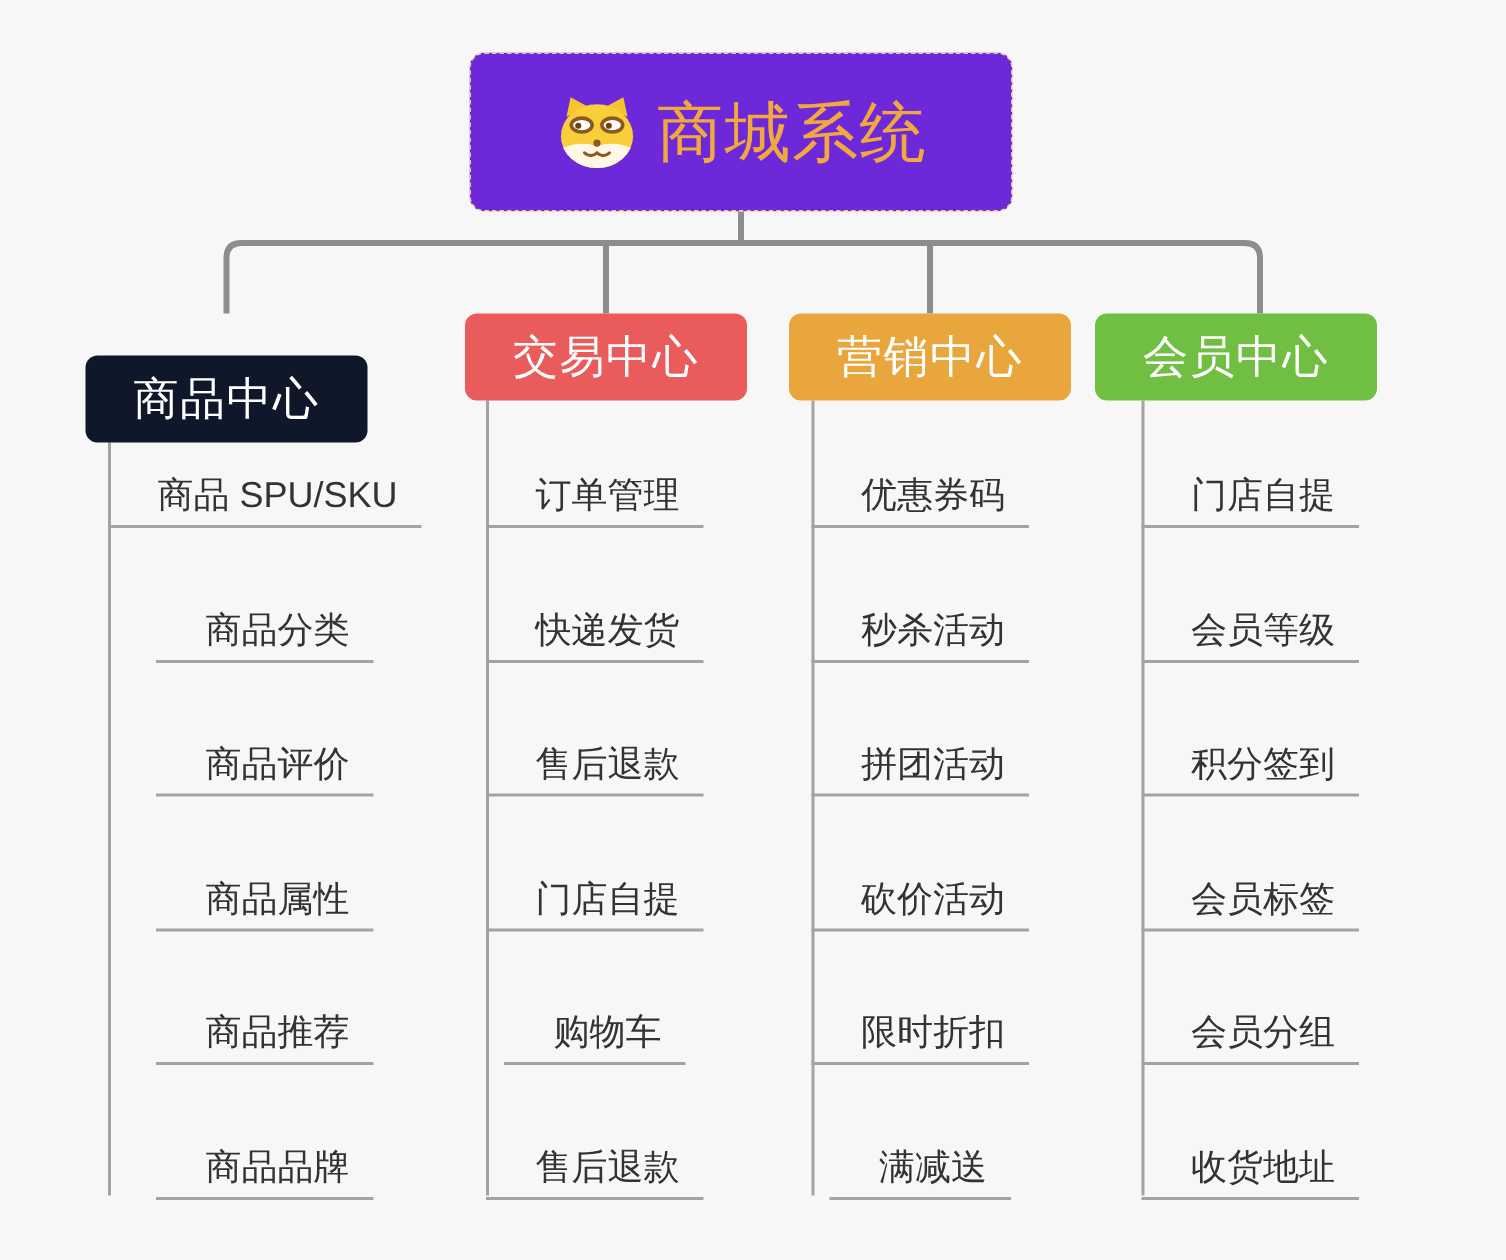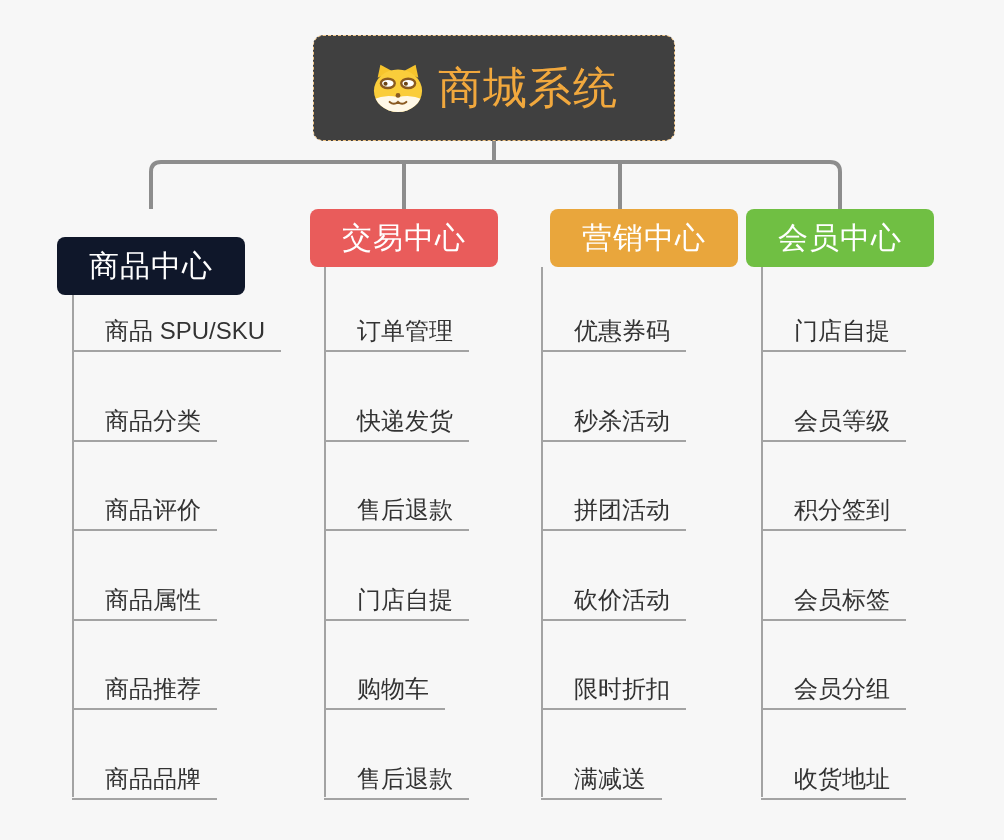--- a/index.html
+++ b/index.html
@@ -19,21 +19,21 @@
     left: 0; top: 0;
     width: 1004px; height: 840px;
     pointer-events: none;
   }
   
   .root-node {
     position: absolute;
     left: 313px; top: 35px;
     width: 362px; height: 106px;
     box-sizing: border-box;
-    background: #404040;
+    background: #6d28d9;
     border: 1px dashed #f2c789;
     border-radius: 10px;
     display: flex;
     align-items: center;
     justify-content: center;
     gap: 12px;
   }
   .root-title {
     color: #f1a83d;
     font-size: 44px;
@@ -51,28 +51,28 @@
     align-items: center;
     justify-content: center;
     color: #ffffff;
     font-size: 30px;
     letter-spacing: 1px;
     white-space: nowrap;
   }
   .branch-box.b0 { left: 57px;  background: #4b8fe2; }
   .branch-box.b1 { left: 310px; background: #e95c5b; }
   .branch-box.b2 { left: 526px; background: #e9a63c; }
-  .branch-box.b3 { left: 746px; background: #70bf43; }
+  .branch-box.b3 { left: 730px; background: #70bf43; }
   
   .leaf-col {
     position: absolute;
     top: 267px;
     display: flex;
     flex-direction: column;
-    align-items: flex-start;
+    align-items: center;
   }
   .leaf-col.c0 { left: 72px; }
   .leaf-col.c1 { left: 324px; }
   .leaf-col.c2 { left: 541px; }
   .leaf-col.c3 { left: 761px; }
   .leaf {
     box-sizing: content-box;
     font-size: 24px;
     line-height: 28px;
     color: #333333;
@@ -121,21 +121,21 @@
     </svg>
     <span class="root-title">商城系统</span>
   </div>
 
   <div class="branch-box b0" style="background-color: #0f172a; margin-top: 28px;">
     <span>商品中心</span>
   </div>
   <div class="branch-box b1" style="background-color: rgb(233, 92, 91);">
     <span>交易中心</span>
   </div>
-  <div class="branch-box b2" style="background-color: rgb(233, 166, 60); margin-left: 24px;">
+  <div class="branch-box b2" style="background-color: rgb(233, 166, 60);">
     <span>营销中心</span>
   </div>
   <div class="branch-box b3" style="background-color: rgb(112, 191, 67);">
     <span>会员中心</span>
   </div>
 
   <div class="leaf-col c0">
     <div class="leaf">商品 SPU/SKU</div>
     <div class="leaf">商品分类</div>
     <div class="leaf">商品评价</div>

